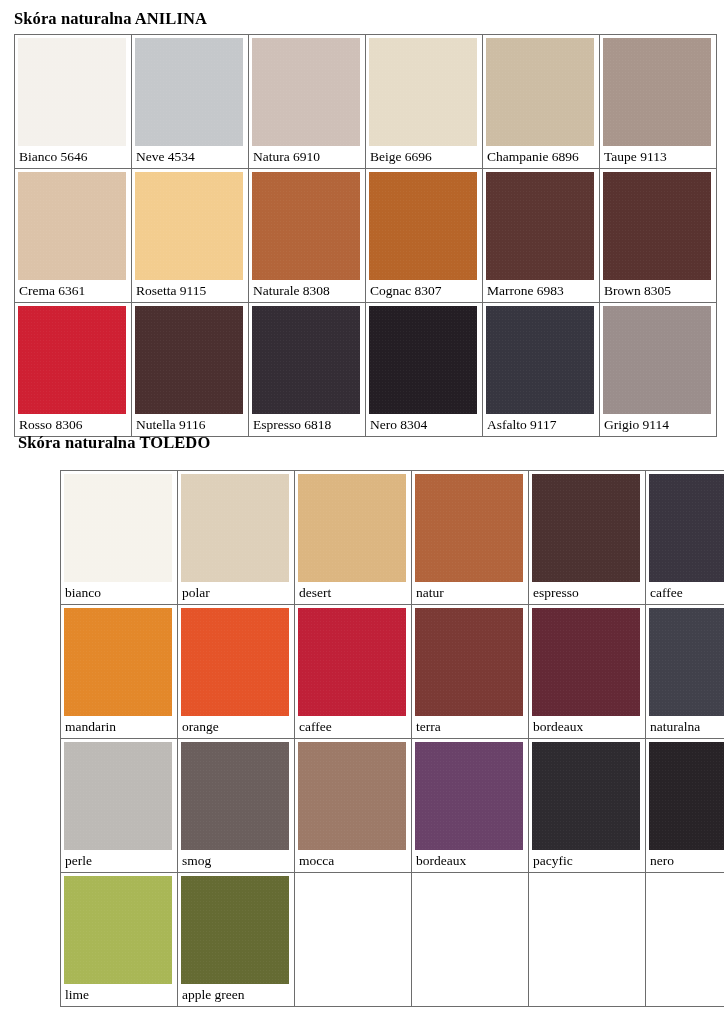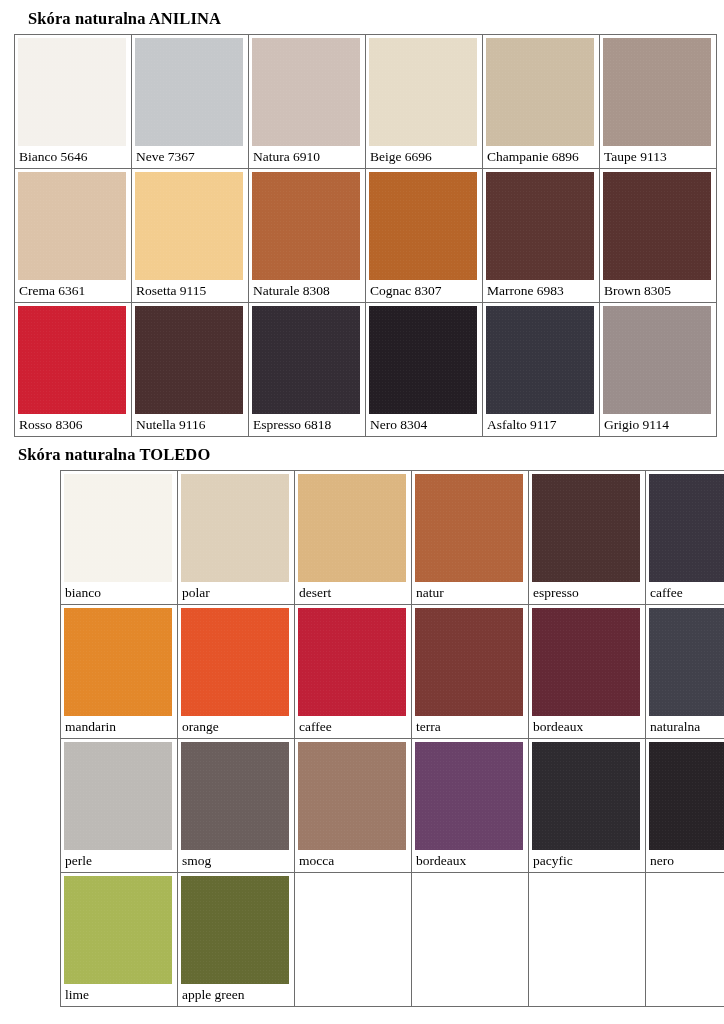--- a/index.html
+++ b/index.html
@@ -28,23 +28,23 @@
     font-weight: bold;
     font-size: 16.5px;
     line-height: 1;
     letter-spacing: 0.1px;
     color: #000;
     margin: 0;
     padding: 0;
   }
 
   
-  #title-anilina { position: absolute; left: 28px; top: 11px; text-align: right; }
+  #title-anilina { position: absolute; left: 14px; top: 11px; text-align: right; }
   
-  #title-toledo  { position: absolute; left: 18px; top: 447px; }
+  #title-toledo  { position: absolute; left: 18px; top: 435px; }
 
   .swatch-table {
     position: absolute;
     left: 14px;
     border-collapse: collapse;
     table-layout: fixed;
     border: 1px solid #6d6d6d;
   }
   #table-anilina { top: 34px;  width: 696px; border-radius: 28px; }
   #table-toledo  { top: 470px; width: 696px; margin-left: 46px; }
@@ -107,21 +107,21 @@
         <tr>
           <td>
             <div class="cell">
               <span class="swatch grain" style="background-color: rgb(244, 241, 236);"></span>
               <span class="swatch-label">Bianco 5646</span>
             </div>
           </td>
           <td>
             <div class="cell">
               <span class="swatch grain" style="background-color: rgb(197, 200, 203);"></span>
-              <span class="swatch-label">Neve 7367</span>
+              <span class="swatch-label">Neve 4534</span>
             </div>
           </td>
           <td>
             <div class="cell">
               <span class="swatch grain" style="background-color: rgb(207, 192, 184);"></span>
               <span class="swatch-label">Natura 6910</span>
             </div>
           </td>
           <td>
             <div class="cell">

